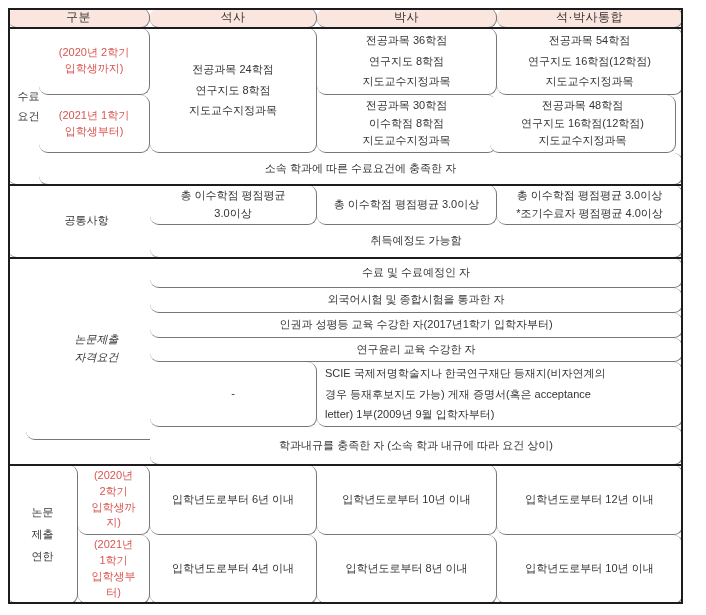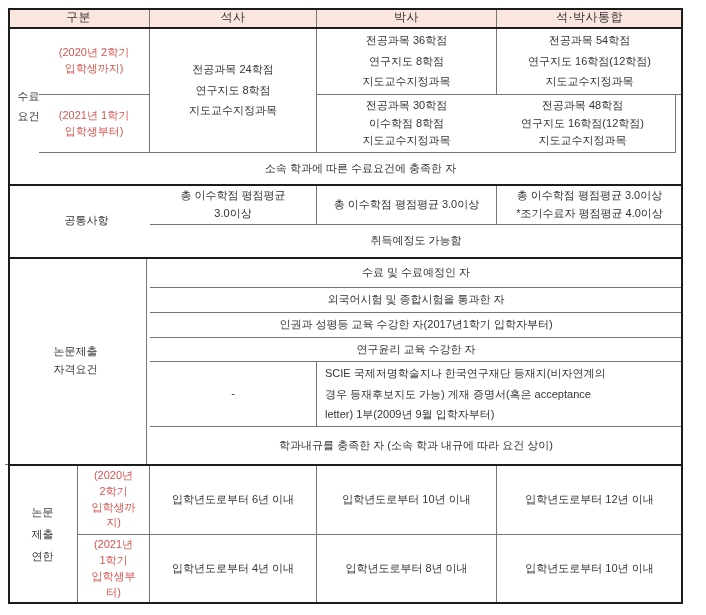--- a/index.html
+++ b/index.html
@@ -18,20 +18,21 @@
     color:var(--text);
   }
   .tbl-cell{
     position:absolute;box-sizing:border-box;
     border-right:1px solid var(--border-light);
     border-bottom:1px solid var(--border-light);
     display:flex;align-items:center;justify-content:center;
     text-align:center;white-space:pre-line;
     font-size:11px;line-height:1.6;padding:1px 4px;
     background:#fff;
+    border-radius:9px;
   }
   .hdr{background:var(--header-bg);font-size:12px;letter-spacing:0.5px;}
   .red{color:var(--cohort-red);line-height:1.45;}
   .lh-lg{line-height:1.85;}
   .lh-xl{line-height:2.0;}
   .left{justify-content:flex-start;text-align:left;padding:3px 8px;}
   .outer{
     position:absolute;box-sizing:border-box;
     border:2px solid var(--border-dark);
     background:transparent;pointer-events:none;
@@ -72,21 +73,21 @@
   <div class="tbl-cell" style="left:39px;top:153px;width:644px;height:32px;">소속 학과에 따른 수료요건에 충족한 자</div>
 
   <div class="tbl-cell" style="left:8px;top:185px;width:158px;height:73px;">공통사항</div>
   <div class="tbl-cell" style="left:150px;top:185px;width:167px;height:40px;">총 이수학점 평점평균
 3.0이상</div>
   <div class="tbl-cell" style="left:317px;top:185px;width:180px;height:40px;">총 이수학점 평점평균 3.0이상</div>
   <div class="tbl-cell" style="left:497px;top:185px;width:186px;height:40px;">총 이수학점 평점평균 3.0이상
 *조기수료자 평점평균 4.0이상</div>
   <div class="tbl-cell" style="left:150px;top:225px;width:533px;height:33px;">취득예정도 가능함</div>
 
-  <div class="tbl-cell" style="left:5px;top:258px;width:142px;height:207px;">논문제출
+  <div class="tbl-cell" style="left:26px;top:258px;width:142px;height:182px;font-style:italic;">논문제출
 자격요건</div>
   <div class="tbl-cell" style="left:150px;top:258px;width:533px;height:30px;">수료 및 수료예정인 자</div>
   <div class="tbl-cell" style="left:150px;top:288px;width:533px;height:25px;">외국어시험 및 종합시험을 통과한 자</div>
   <div class="tbl-cell" style="left:150px;top:313px;width:533px;height:25px;">인권과 성평등 교육 수강한 자(2017년1학기 입학자부터)</div>
   <div class="tbl-cell" style="left:150px;top:338px;width:533px;height:24px;">연구윤리 교육 수강한 자</div>
   <div class="tbl-cell" style="left:150px;top:362px;width:167px;height:65px;">-</div>
   <div class="tbl-cell left lh-lg" style="left:317px;top:362px;width:366px;height:65px;">SCIE 국제저명학술지나 한국연구재단 등재지(비자연계의
 경우 등재후보지도 가능) 게재 증명서(혹은 acceptance
 letter) 1부(2009년 9월 입학자부터)</div>
   <div class="tbl-cell" style="left:150px;top:427px;width:533px;height:38px;">학과내규를 충족한 자 (소속 학과 내규에 따라 요건 상이)</div>

